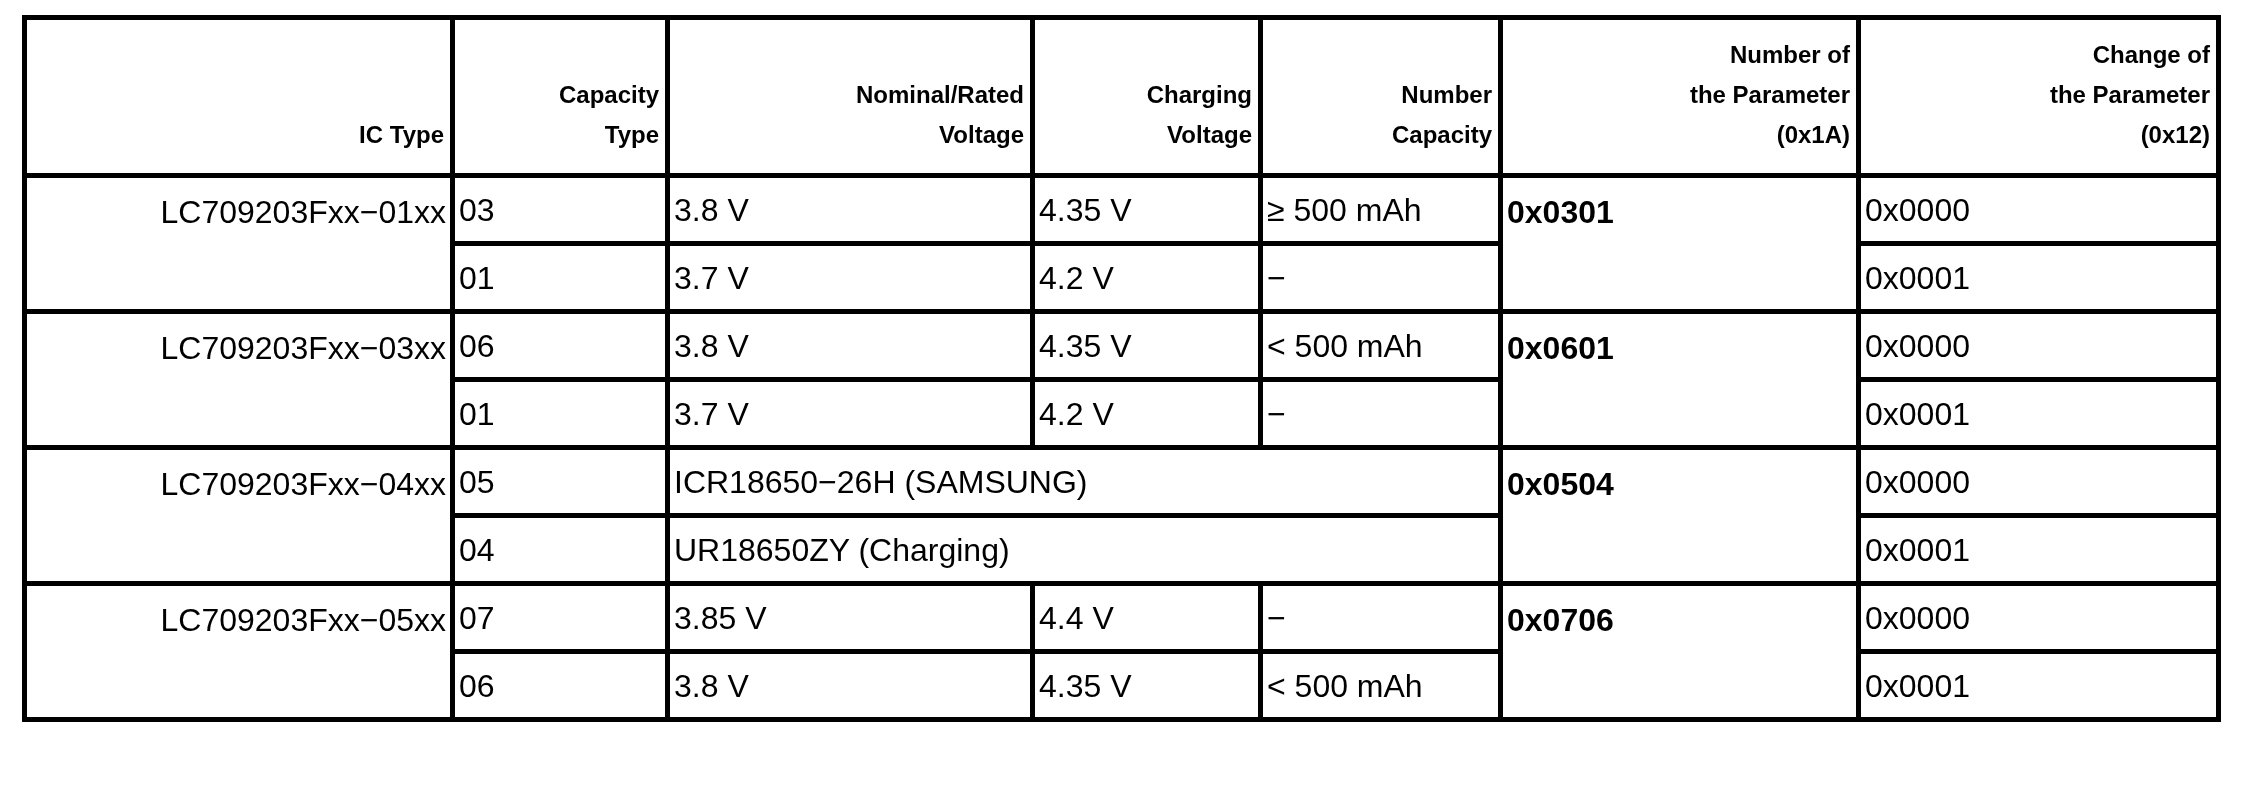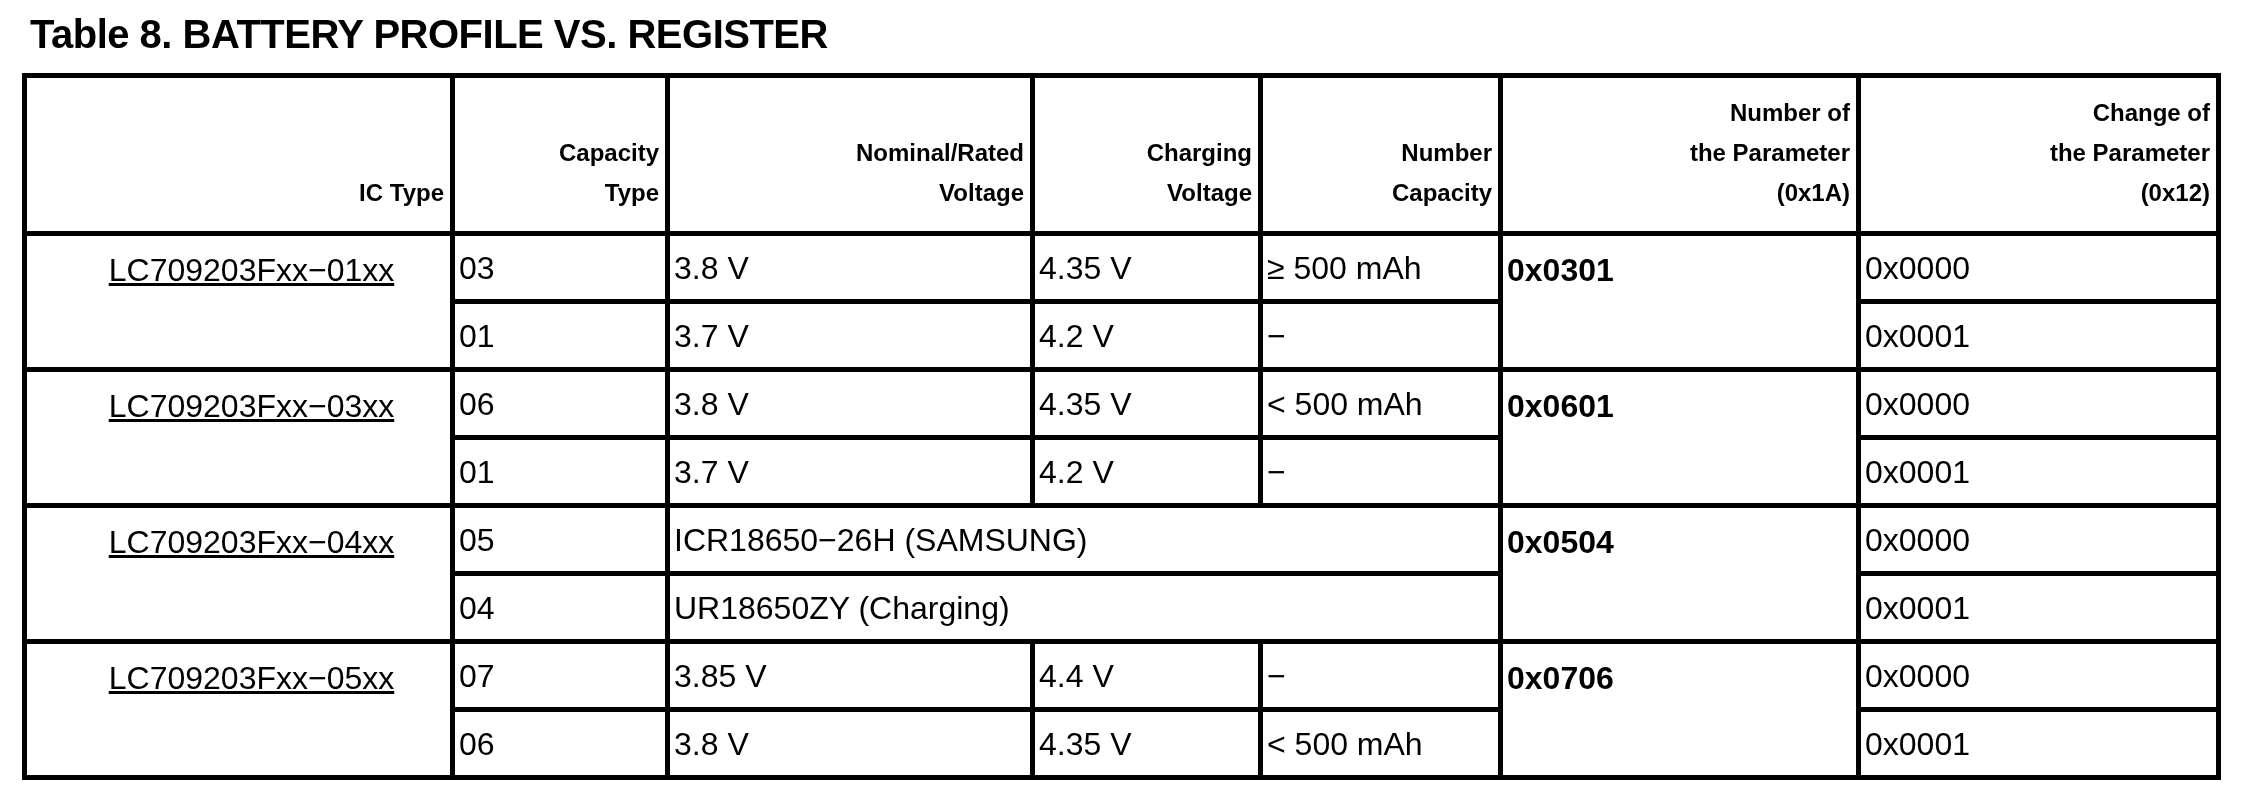--- a/index.html
+++ b/index.html
@@ -42,46 +42,44 @@
   tr.header-row { height: 158px; }
   .tbl tbody tr { height: 68px; }
   .tbl td {
     font-size: 32px;
     text-align: left;
     vertical-align: middle;
     line-height: 40px;
     padding: 0 4px;
   }
   td.ic {
-    text-align: center;
+    text-align: right;
     vertical-align: top;
     padding-left: 30px;
     padding-top: 14px;
-    text-decoration: underline;
   }
   td.param {
     vertical-align: top;
     padding-top: 14px;
     font-weight: bold;
   }
   
   col.c-ic       { width: 428px; }
   col.c-battery  { width: 215px; }
   col.c-nominal  { width: 365px; }
   col.c-charging { width: 228px; }
   col.c-capacity { width: 240px; }
   col.c-number   { width: 358px; }
   col.c-change   { width: 360px; }
 </style>
 </head>
 <body>
 
 <div class="page">
 
-  <h1 class="title">Table 8. BATTERY PROFILE VS. REGISTER</h1>
 
   <table class="tbl">
     <colgroup>
       <col class="c-ic">
         <col class="c-battery">
         <col class="c-nominal">
         <col class="c-charging">
       <col class="c-capacity">
         <col class="c-number">
         <col class="c-change">

